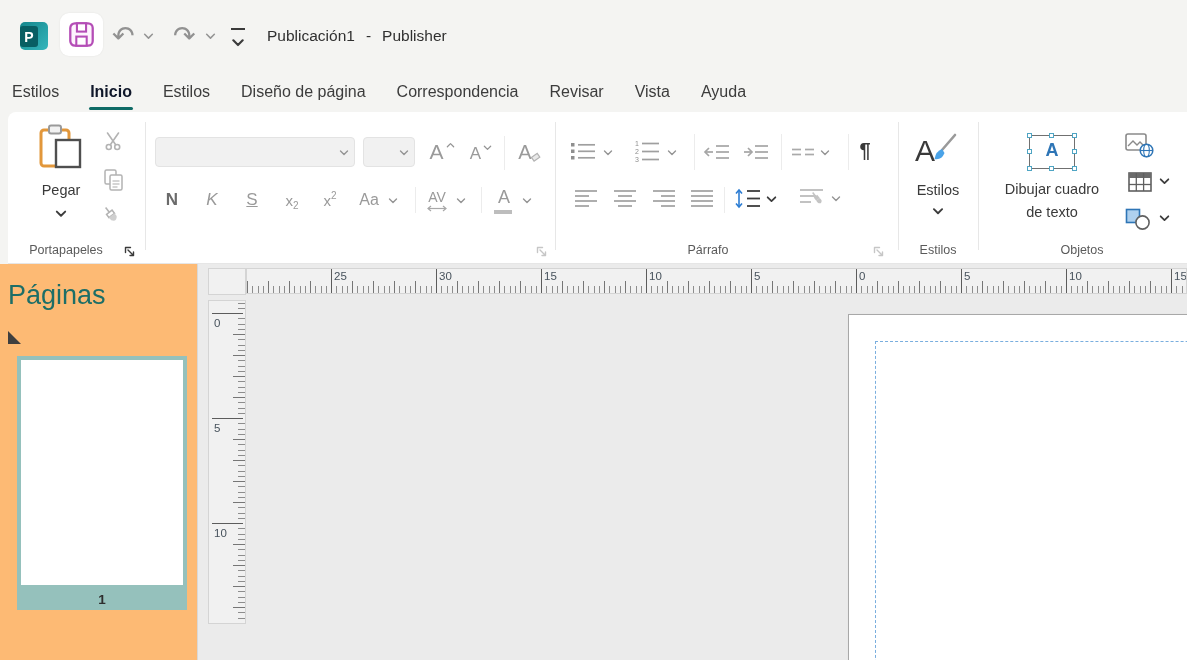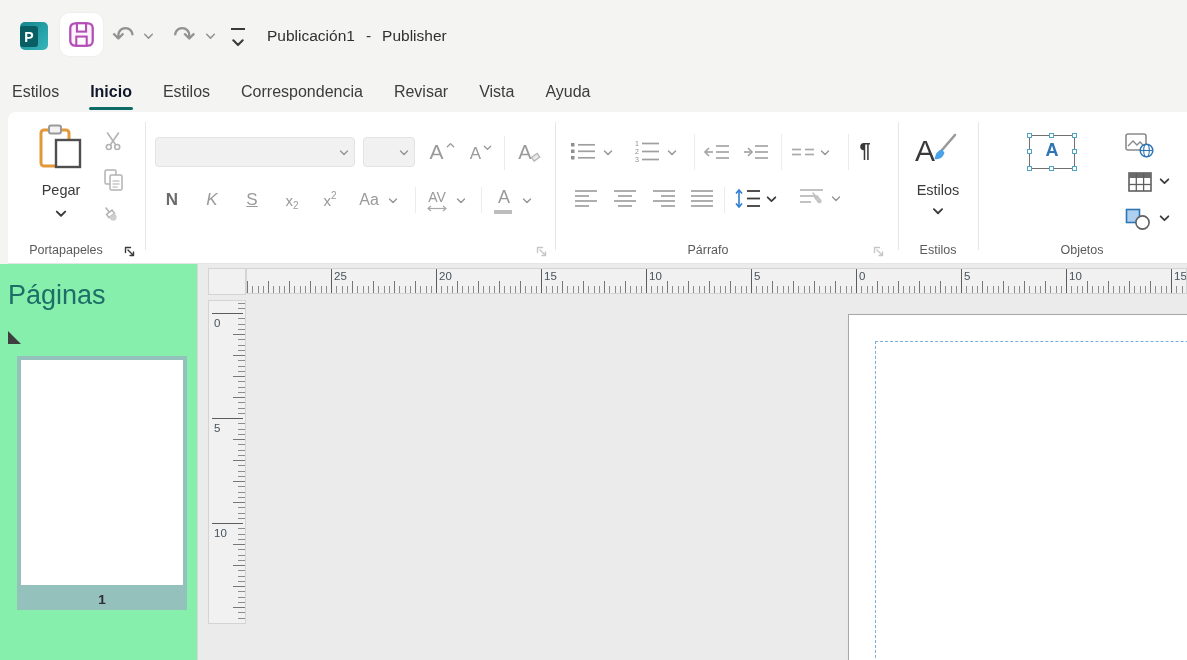--- a/index.html
+++ b/index.html
@@ -50,21 +50,21 @@
   .combo input{position:absolute;left:6px;top:1px;right:18px;bottom:1px;border:none;background:transparent;
                outline:none;font-size:13px;width:calc(100% - 26px)}
   .combo svg{position:absolute;right:5px;top:12px}
   .ltr{color:#9a9a9a;font-size:17px}
   .ltr.bold{color:#6b6b6b;font-weight:800}
   .subsup{font-size:10px;color:#9a9a9a}
   .colorbar{position:absolute;left:4px;bottom:3px;width:18px;height:4px;background:#bdbdbd}
   .pilcrow{font-size:20px;font-weight:600;color:#3a3a3a}
 
   
-  .pagespanel{position:absolute;left:0;top:264px;width:197px;height:396px;background:#86efac}
+  .pagespanel{position:absolute;left:0;top:264px;width:197px;height:396px;background:#fdba74}
   .pages-title{position:absolute;left:8px;top:16px;font-size:27px;color:#1d6e67}
   .collapse-tri{position:absolute;left:8px;top:67px;width:0;height:0;
                 border-bottom:13px solid #3f3f3f;border-right:13px solid transparent}
   .thumb{position:absolute;left:17px;top:92px;width:170px;height:254px;background:#95c1bc}
   .thumb .sheet{position:absolute;left:4px;top:4px;right:4px;bottom:25px;background:#ffffff}
   .thumb .num{position:absolute;left:0;right:0;bottom:3px;text-align:center;
               font-size:13.5px;font-weight:700;color:#2e2e2e}
   .panel-div{position:absolute;left:197px;top:264px;width:1px;height:396px;background:#d8d8d8}
   .workspace{position:absolute;left:198px;top:264px;width:989px;height:396px;background:#ebebeb}
   .cornerbox{position:absolute;left:10px;top:4px;width:38px;height:27px;background:#f1f1f1;
@@ -133,20 +133,23 @@
         <span>Estilos</span>
       </div>
     <div class="tab active">
         <span>Inicio</span>
         <div class="ul"></div>
       </div>
     <div class="tab">
         <span>Estilos</span>
       </div>
     <div class="tab">
+        <span>Diseño de página</span>
+      </div>
+    <div class="tab">
         <span>Correspondencia</span>
       </div>
     <div class="tab">
         <span>Revisar</span>
       </div>
     <div class="tab">
         <span>Vista</span>
       </div>
     <div class="tab">
         <span>Ayuda</span>
@@ -444,20 +447,21 @@
       <span style="position:absolute;left:0;right:0;top:4px;text-align:center;font-size:18px;font-weight:600;color:#2e75b6">A</span>
       <div class="handle" style="left:-3px;top:-3px"></div>
       <div class="handle" style="right:-3px;top:-3px"></div>
       <div class="handle" style="left:-3px;bottom:-3px"></div>
       <div class="handle" style="right:-3px;bottom:-3px"></div>
       <div class="handle" style="left:19px;top:-3px"></div>
       <div class="handle" style="left:19px;bottom:-3px"></div>
       <div class="handle" style="left:-3px;top:13px"></div>
       <div class="handle" style="right:-3px;top:13px"></div>
     </div>
+    <div class="bigbtn-label" style="left:988px;top:66px;width:112px;line-height:23px">Dibujar cuadro de texto</div>
 
     <div class="ritem" style="left:1116px;top:20px;width:30px;height:26px">
       <svg width="29" height="25" viewBox="0 0 29 25">
         <rect x="1" y="1" width="20" height="16" rx="2" fill="#fff" stroke="#8a8a8a" stroke-width="1.6"></rect>
         <path d="M3 13 l5 -5 l4 4 l3 -3 l4 4" fill="none" stroke="#8a8a8a" stroke-width="1.4"></path>
         <circle cx="21.5" cy="17.5" r="6.3" fill="#fff" stroke="#2e75b6" stroke-width="1.5"></circle>
         <ellipse cx="21.5" cy="17.5" rx="2.8" ry="6.3" fill="none" stroke="#2e75b6" stroke-width="1.1"></ellipse>
         <line x1="15.4" y1="17.5" x2="27.6" y2="17.5" stroke="#2e75b6" stroke-width="1.1"></line>
       </svg>
     </div>
@@ -529,21 +533,21 @@
         <div class="htick minor" style="left: 141.75px;"></div>
         <div class="htick unit" style="left: 147px;"></div>
         <div class="htick minor" style="left: 152.25px;"></div>
         <div class="htick minor" style="left: 157.5px;"></div>
         <div class="htick minor" style="left: 162.75px;"></div>
         <div class="htick unit" style="left: 168px;"></div>
         <div class="htick minor" style="left: 173.25px;"></div>
         <div class="htick minor" style="left: 178.5px;"></div>
         <div class="htick minor" style="left: 183.75px;"></div>
         <div class="htick major" style="left: 189px;"></div>
-        <span class="hnum" style="left: 192px;">20</span>
+        <span class="hnum" style="left: 192px;">30</span>
         <div class="htick minor" style="left: 194.25px;"></div>
         <div class="htick minor" style="left: 199.5px;"></div>
         <div class="htick minor" style="left: 204.75px;"></div>
         <div class="htick unit" style="left: 210px;"></div>
         <div class="htick minor" style="left: 215.25px;"></div>
         <div class="htick minor" style="left: 220.5px;"></div>
         <div class="htick minor" style="left: 225.75px;"></div>
         <div class="htick unit" style="left: 231px;"></div>
         <div class="htick minor" style="left: 236.25px;"></div>
         <div class="htick minor" style="left: 241.5px;"></div>

